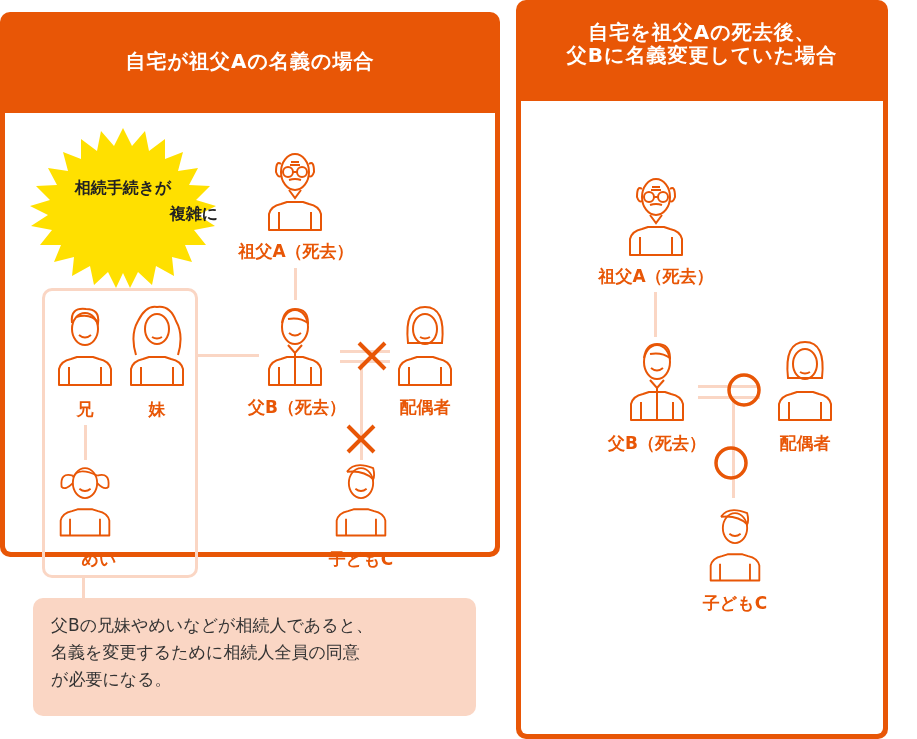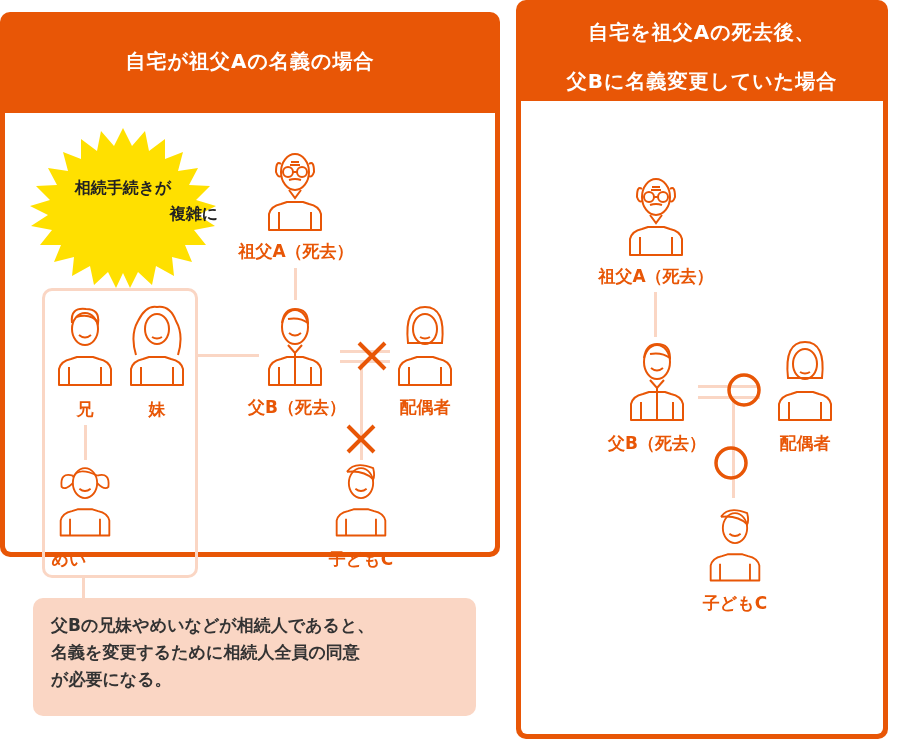--- a/index.html
+++ b/index.html
@@ -5,21 +5,21 @@
   html, body { margin:0; padding:0; background:#fff; }
   body { width:917px; height:739px; position:relative; overflow:hidden;
          font-family:"DejaVu Sans","Liberation Sans",sans-serif; }
   .panel { position:absolute; background:#e85606; border-radius:10px; box-sizing:border-box; }
   .panel .inner { position:absolute; background:#fff; left:5px; right:5px; bottom:5px; border-radius:0 0 6px 6px; }
   .panel-title { position:absolute; left:0; right:0; color:#fff; font-weight:bold; text-align:center; font-size:20px; line-height:28px; letter-spacing:1px; }
   .person { position:absolute; }
   .label { position:absolute; color:#e85606; font-weight:bold; font-size:17px; white-space:nowrap; text-align:center; }
   .line { position:absolute; background:#fad6c4; }
   .siblings-box { position:absolute; border:3px solid #fad6c4; border-radius:10px; box-sizing:border-box; }
-  .callout { position:absolute; background:#fad6c4; border-radius:10px; color:#333; font-weight:bold; font-size:17px; line-height:27px; padding:14px 18px; box-sizing:border-box; }
+  .callout { position:absolute; background:#fad6c4; border-radius:10px; color:#333; font-weight:normal; font-size:17px; line-height:27px; padding:14px 18px; box-sizing:border-box; }
   .burst { position:absolute; }
   .burst-text { position:absolute; left:0; right:0; text-align:center; font-weight:bold; font-size:16px; line-height:24px; color:#222; }
   .mark { position:absolute; }
 </style>
 </head>
 <body>
 
 <svg width="0" height="0" style="position:absolute">
   <defs>
     <g id="body-shape" fill="none" stroke="#e85606" stroke-width="2" stroke-linejoin="round">
@@ -29,21 +29,21 @@
   </defs>
 </svg>
 
 <div class="panel" style="left:0;top:12px;width:500px;height:545px;">
   <div class="panel-title" style="top:35px;">自宅が祖父Aの名義の場合</div>
   <div class="inner" style="top:101px;"></div>
 </div>
 
 <div class="panel" style="left:516px;top:0;width:372px;height:739px;">
   <div class="panel-title" style="top:18px;">自宅を祖父Aの死去後、</div>
-  <div class="panel-title" style="top:67px;">父Bに名義変更していた場合</div>
+  <div class="panel-title" style="top:41px;">父Bに名義変更していた場合</div>
   <div class="inner" style="top:101px;"></div>
 </div>
 
 <div class="burst" style="left:28px;top:128px;width:190px;height:160px;">
   <svg width="190" height="160" viewBox="0 0 190 160">
     <polygon fill="#ffe000" points="95,0 104,18 117,3 121,23 137,11 137,31 155,24 150,43 170,40 161,57 182,58 168,72 188,78 170,87 187,98 166,102 178,117 157,117 164,134 144,129 146,148 128,138 124,157 110,144 102,160 95,145 88,160 80,144 66,157 62,138 44,148 46,129 26,134 33,117 12,117 24,102 3,98 20,87 2,78 22,72 8,58 29,57 20,40 40,43 35,24 53,31 53,11 69,23 73,3 86,18"></polygon>
   </svg>
   <div class="burst-text" style="top:48px;">相続手続きが</div>
   <div class="burst-text" style="top:74px;text-align:right;">複雑に</div>
 </div>
@@ -149,21 +149,21 @@
 <div class="person" style="left:56px;top:460px;">
   <svg width="58" height="78" viewBox="0 0 62 82">
     <g fill="none" stroke="#e85606" stroke-width="2">
       <ellipse cx="31" cy="24" rx="13" ry="16"></ellipse>
       <path d="M18 16 Q4 12 6 28 Q10 32 18 24 M44 16 Q58 12 56 28 Q52 32 44 24 M18 18 Q24 6 44 16"></path>
       <path d="M25 30 Q31 35 37 30"></path>
     </g>
     <use href="#body-shape" transform="translate(1,20)"></use>
   </svg>
 </div>
-<div class="label" style="left:34px;top:548px;width:70px;">めい</div>
+<div class="label" style="left:64px;top:548px;width:70px;">めい</div>
 
 <div class="callout" style="left:33px;top:598px;width:443px;height:118px;">
   <div>父Bの兄妹やめいなどが相続人であると、</div>
   <div>名義を変更するために相続人全員の同意</div>
   <div>が必要になる。</div>
 </div>
 
 <div class="line" style="left:654px;top:292px;width:3px;height:45px;"></div>
 <div class="line" style="left:698px;top:385px;width:62px;height:3px;"></div>
 <div class="line" style="left:698px;top:396px;width:62px;height:3px;"></div>

